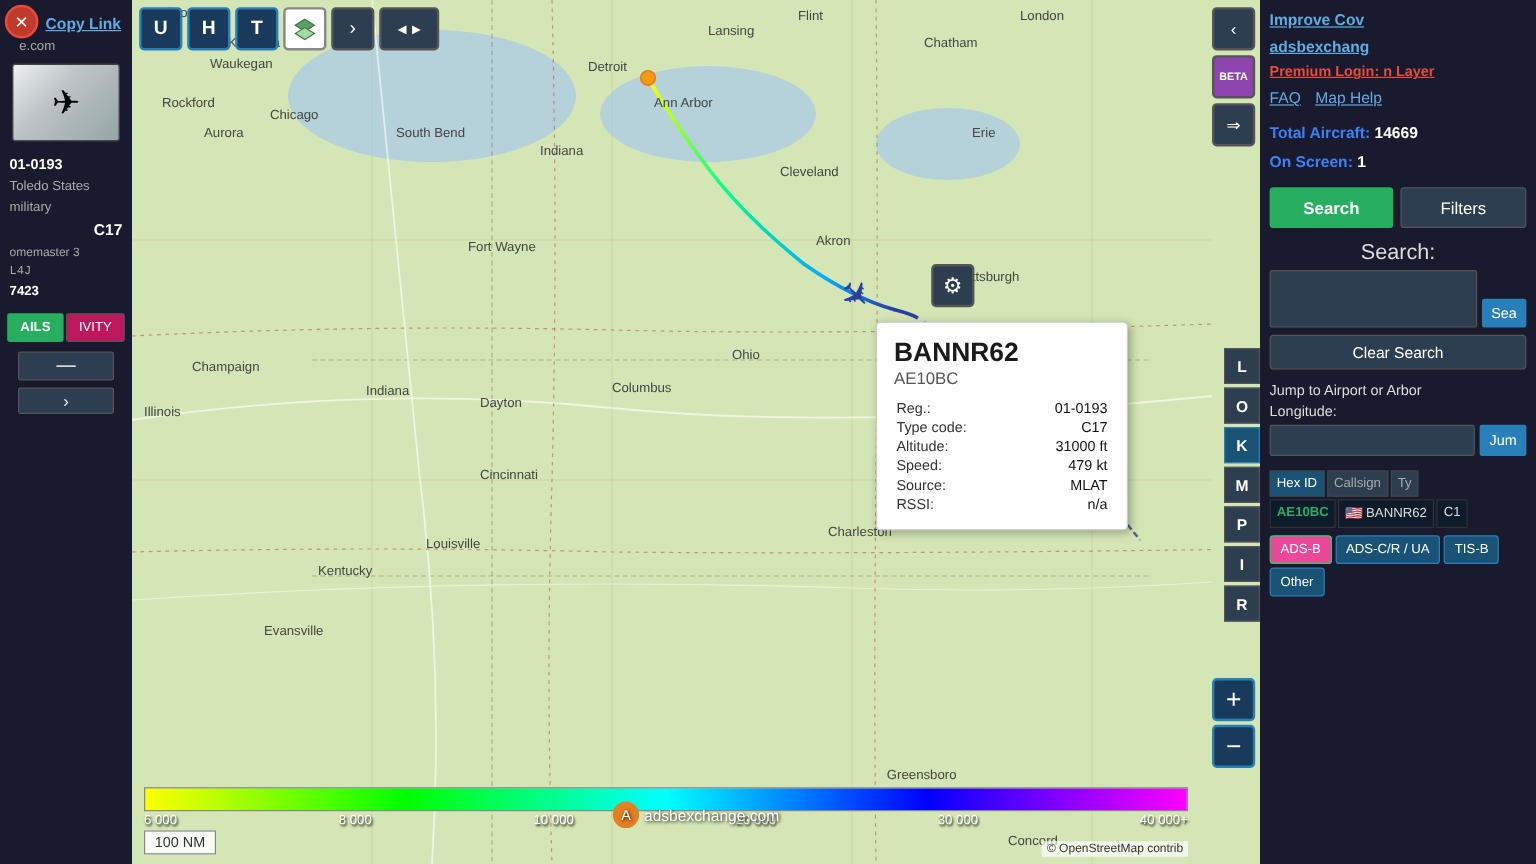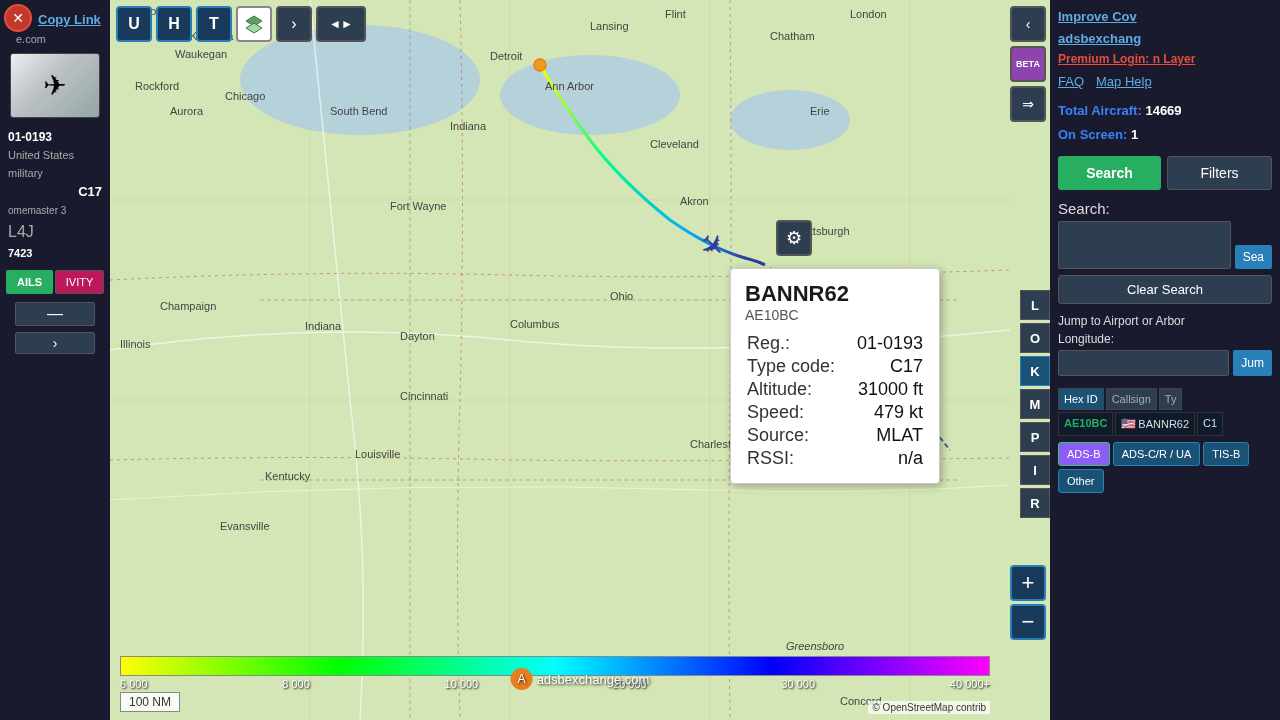--- a/index.html
+++ b/index.html
@@ -75,21 +75,21 @@
       padding: 4px 8px;
       color: #ddd;
       font-size: 11px;
       line-height: 1.6;
     }
     .sidebar-info .reg { color: white; font-weight: bold; font-size: 12px; }
     .sidebar-info .country { color: #aaa; }
     .sidebar-info .mil { color: #aaa; }
     .sidebar-info .type { color: white; font-weight: bold; text-align: right; font-size: 13px; }
     .sidebar-info .role { color: #aaa; font-size: 10px; }
-    .sidebar-info .icao { color: #aaa; font-size: 16px; }
+    .sidebar-info .icao { color: #aaa; font-size: 10px; font-family: Liberation Mono, monospace; }
     .sidebar-info .squawk { color: white; font-weight: bold; }
 
     .sidebar-btn-row {
       display: flex;
       gap: 2px;
       padding: 4px 6px;
     }
 
     .sidebar-details-btn {
       flex: 1;
@@ -267,21 +267,21 @@
     }
 
     .popup-icao {
       font-size: 14px;
       color: #555;
       margin-bottom: 8px;
     }
 
     .popup-table {
       width: 100%;
-      font-size: 18px;
+      font-size: 12px;
     }
 
     .popup-table tr td:first-child {
       color: #333;
       padding-right: 8px;
     }
 
     .popup-table tr td:last-child {
       color: #111;
       font-weight: 500;
@@ -476,22 +476,23 @@
       color: white;
       font-size: 14px;
       padding: 8px;
       border: 1px solid #555;
       border-radius: 3px;
       cursor: pointer;
     }
 
     .right-panel-label {
       color: #ddd;
-      font-size: 15px;
+      font-size: 18px;
       margin-bottom: 4px;
+      text-align: center;
     }
 
     .right-panel-search-row {
       display: flex;
       gap: 4px;
       margin-bottom: 6px;
     }
 
     .right-panel-input {
       flex: 1;
@@ -616,21 +617,21 @@
       background: #1a5276;
       color: white;
       font-size: 11px;
       padding: 5px 8px;
       border: 1px solid #2980b9;
       border-radius: 3px;
       cursor: pointer;
     }
 
     .filter-btn.active {
-      background: #8b5cf6;
+      background: #ec4899;
       border-color: #2ecc71;
     }
 
     
     .city-label {
       position: absolute;
       color: #444;
       font-size: 11px;
       pointer-events: none;
       font-family: Arial, sans-serif;
@@ -643,21 +644,21 @@
   <div class="sidebar-close-btn">
     <span>✕</span>
   </div>
   <div class="sidebar-copy-link">Copy Link</div>
   <div class="sidebar-domain">e.com</div>
   <div class="sidebar-thumb">
     <div class="aircraft-thumb-img">✈</div>
   </div>
   <div class="sidebar-info">
     <div class="reg">01-0193</div>
-    <div class="country">United States</div>
+    <div class="country">Toledo States</div>
     <div class="mil">military</div>
     <div class="type">C17</div>
     <div class="role">omemaster 3</div>
     <div class="icao">L4J</div>
     <div class="squawk">7423</div>
   </div>
   <div class="sidebar-btn-row">
     <button class="sidebar-details-btn">AILS</button>
     <button class="sidebar-activity-btn">IVITY</button>
   </div>
@@ -733,21 +734,21 @@
   <div class="city-label" style="top:8px; left:555px;">Flint</div>
   <div class="city-label" style="top:80px; left:435px;">Ann Arbor</div>
   <div class="city-label" style="top:138px; left:540px;">Cleveland</div>
   <div class="city-label" style="top:195px; left:570px;">Akron</div>
   <div class="city-label" style="top:225px; left:690px;">Pittsburgh</div>
   <div class="city-label" style="top:290px; left:500px;">Ohio</div>
   <div class="city-label" style="top:320px; left:195px;">Indiana</div>
   <div class="city-label" style="top:338px; left:10px;">Illinois</div>
   <div class="city-label" style="top:470px; left:155px;">Kentucky</div>
   <div class="city-label" style="top:438px; left:580px;">Charleston</div>
-  <div class="city-label" style="top:640px; left:676px;font-style:italic;">Greensboro</div>
+  <div class="city-label" style="top:640px; left:629px;">Greensboro</div>
   <div class="city-label" style="top:660px; left:780px;">Raleigh</div>
   <div class="city-label" style="top:695px; left:730px;">Concord</div>
   <div class="city-label" style="top:8px; left:740px;">London</div>
   <div class="city-label" style="top:105px; left:680px;margin-left:20px;">Erie</div>
   <div class="city-label" style="top:30px; left:660px;">Chatham</div>
 
   <div class="map-top-controls">
     <button class="map-btn-u">U</button>
     <button class="map-btn-h">H</button>
     <button class="map-btn-t">T</button>

